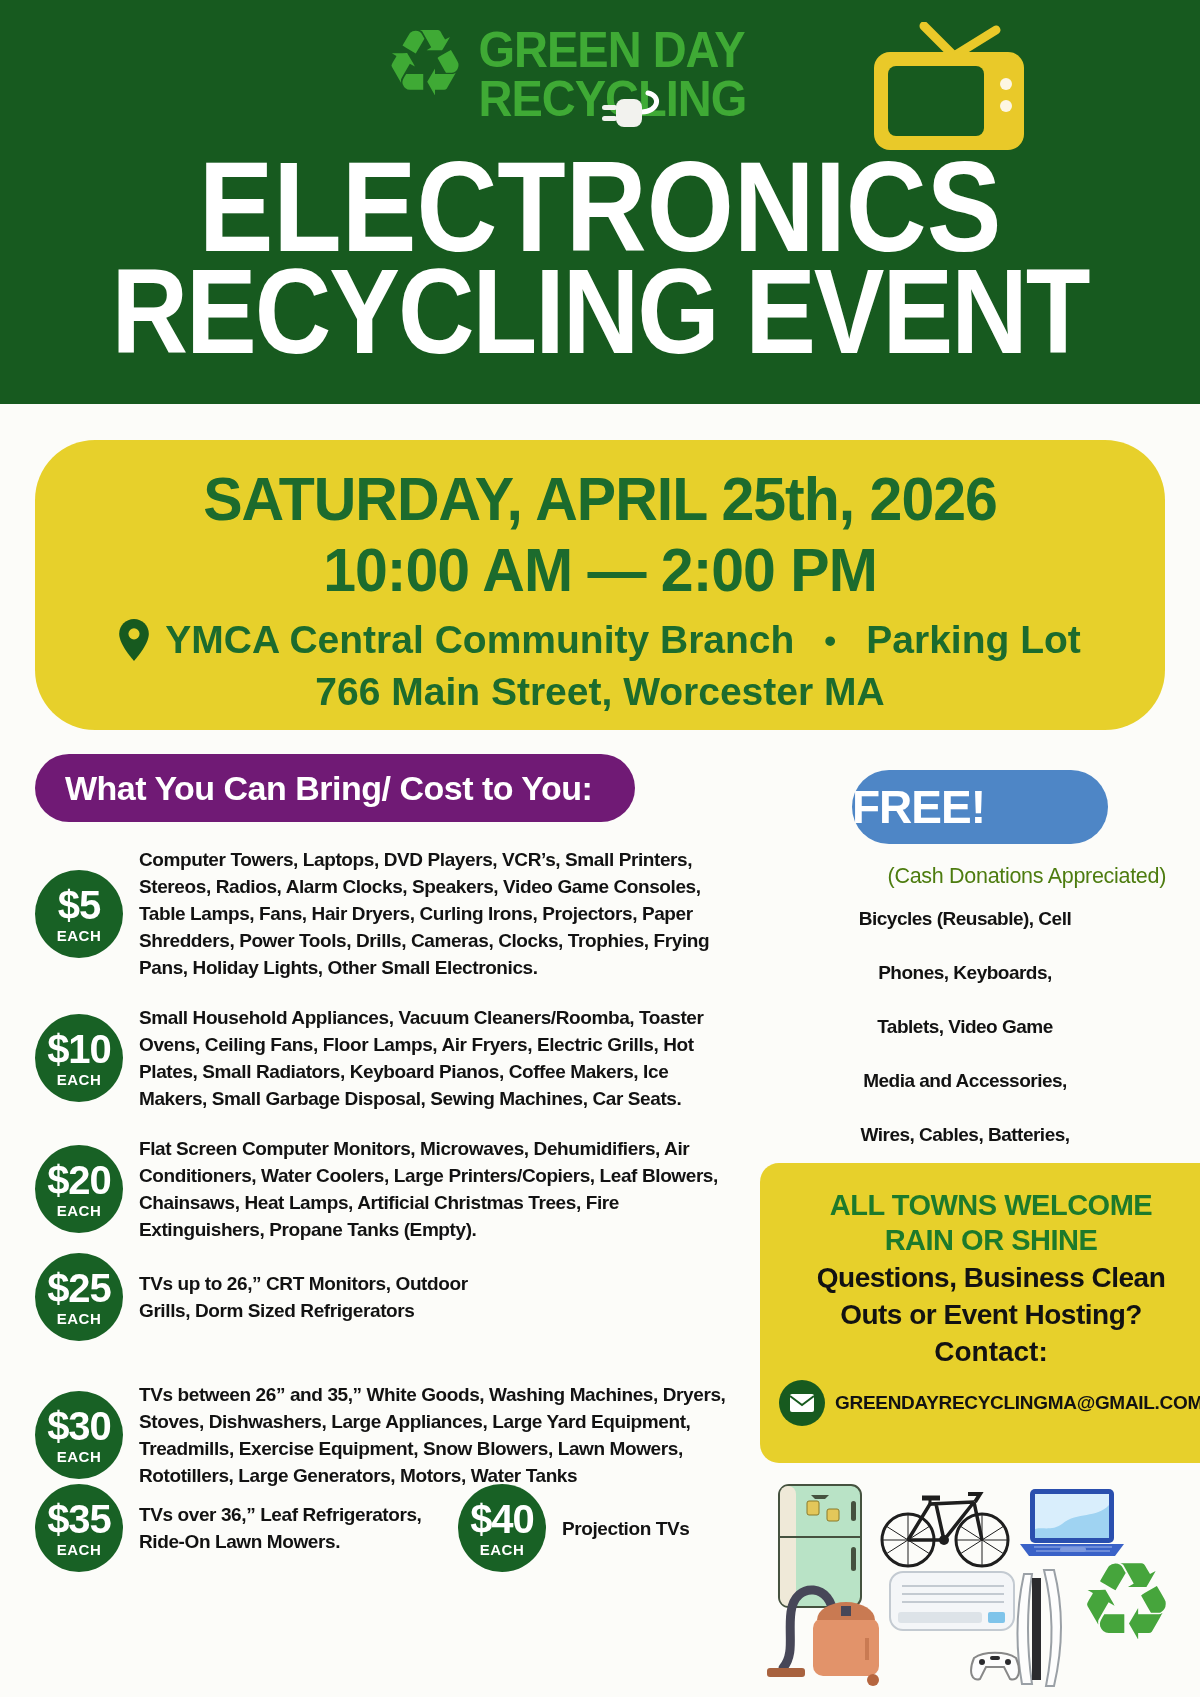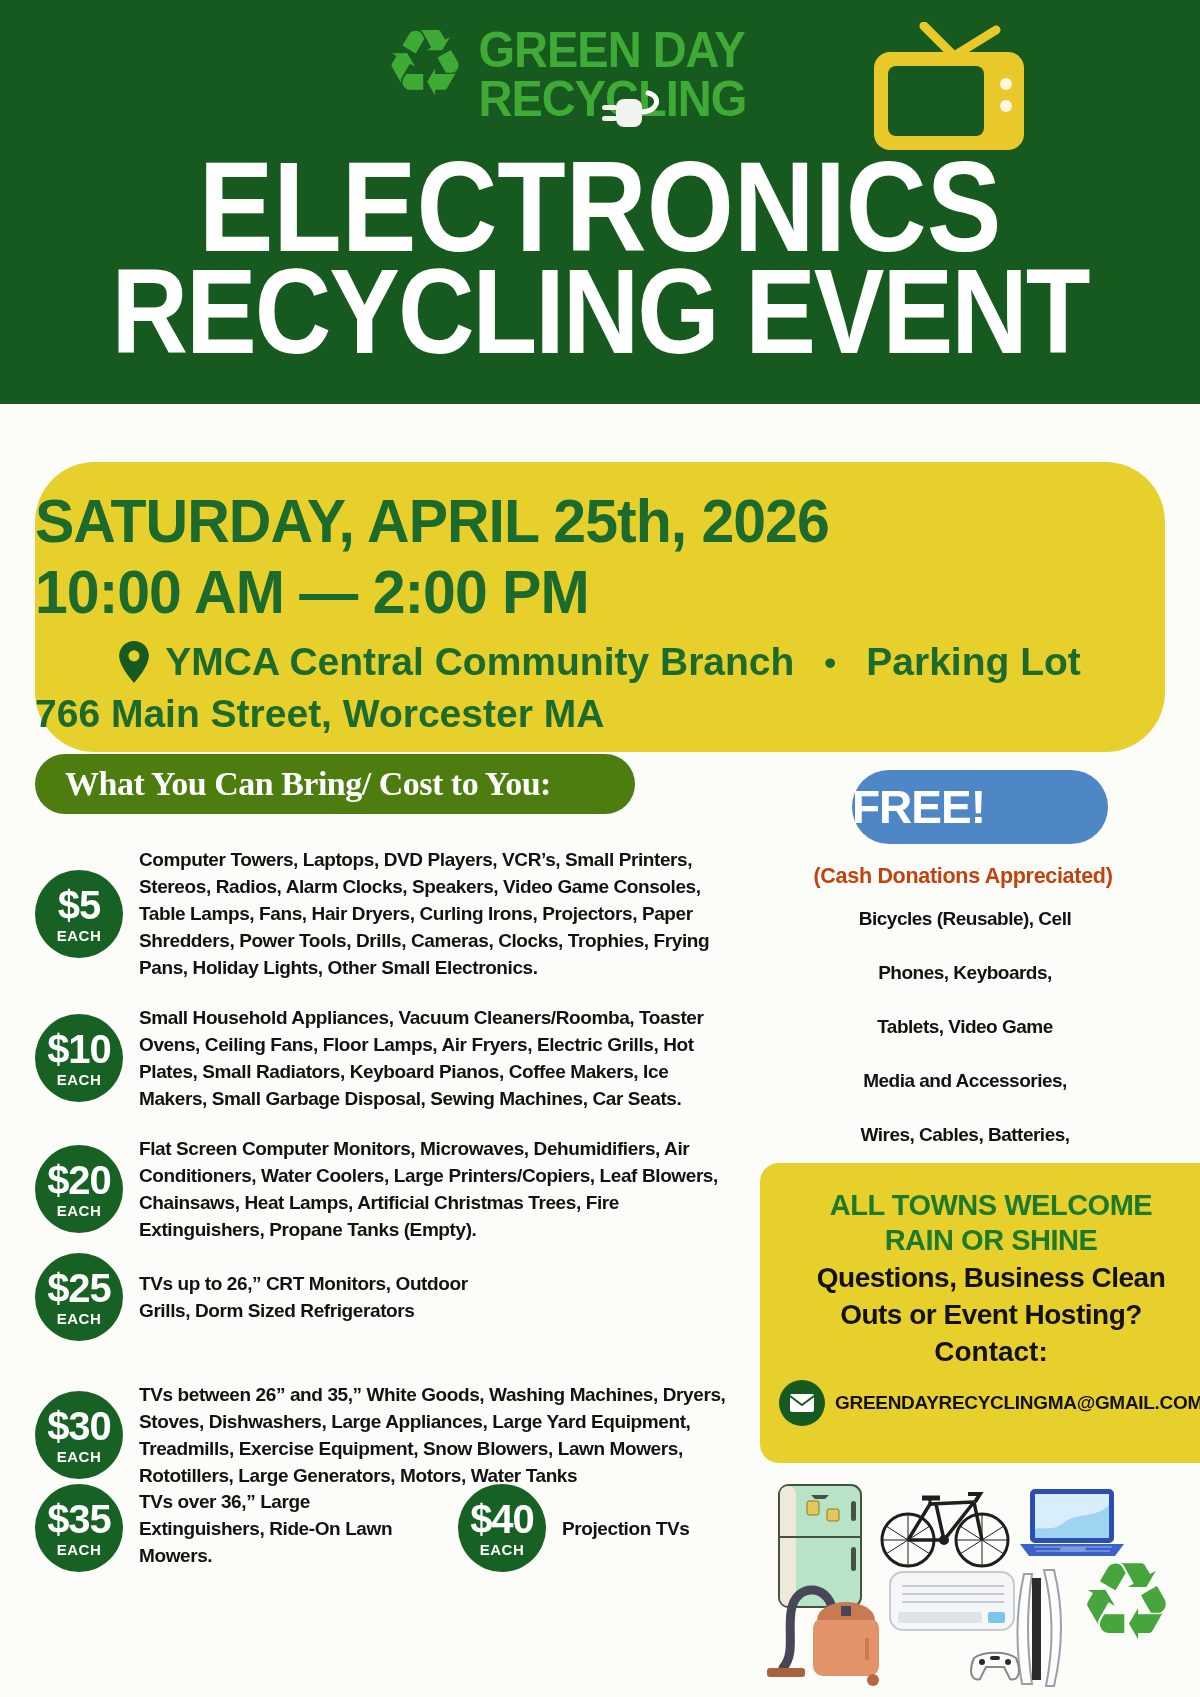--- a/index.html
+++ b/index.html
@@ -15,34 +15,34 @@
                 transform:scaleY(1.06); transform-origin:top left; margin-top:8px; }
   .plug { position:absolute; left:598px; top:88px; }
   .tv { position:absolute; left:866px; top:22px; }
   .title-line { position:absolute; left:0; width:1200px; text-align:center; color:#ffffff;
                 font-weight:bold; line-height:1; transform:scaleY(1.14); transform-origin:top center; }
   .title-1 { top:144px; font-size:112px; letter-spacing:0px; }
   .title-2 { top:250px; font-size:106px; letter-spacing:-2px; }
 
   
   .banner { position:absolute; left:35px; top:440px; width:1130px; height:290px; background:#e7d02b;
-            border-radius:60px; text-align:left; color:#1c6b2d;margin-top:22px; }
+            border-radius:60px; text-align:center; color:#1c6b2d; }
   .banner .date { padding-top:24px; font-size:59px; font-weight:bold; letter-spacing:-1px;
                   transform:scaleY(1.05); }
   .banner .time { margin-top:4px; font-size:59px; font-weight:bold; letter-spacing:-1px;
                   transform:scaleY(1.05); }
   .venue-row { margin-top:14px; display:flex; justify-content:center; align-items:center; gap:16px;
                font-size:39px; font-weight:bold; }
   .venue-row .bullet { margin:0 14px; font-size:34px; }
   .banner .address { margin-top:8px; font-size:39px; font-weight:bold; }
 
   
-  .heading-pill { position:absolute; left:35px; top:754px; width:600px; height:60px; background:#4d7c0f;
+  .heading-pill { position:absolute; left:35px; top:754px; width:600px; height:68px; background:#701a75;
                   border-radius:38px; display:flex; align-items:center; padding-left:30px;
-                  color:#ffffff; font-size:34px; font-weight:bold; letter-spacing:-0.5px;font-family:Liberation Serif, serif; }
+                  color:#ffffff; font-size:34px; font-weight:bold; letter-spacing:-0.5px; }
   .tier-row { position:absolute; left:35px; display:flex; align-items:center; }
   .price-badge { width:88px; height:88px; min-width:88px; background:#186125; border-radius:50%;
                  color:#ffffff; display:flex; flex-direction:column; align-items:center;
                  justify-content:center; margin-right:16px; }
   .price-badge .price { font-size:40px; font-weight:bold; line-height:1; letter-spacing:-1px; }
   .price-badge .each  { font-size:15px; font-weight:bold; line-height:1; margin-top:3px; letter-spacing:0.5px; }
   .items { width:590px; font-size:19px; font-weight:bold; color:#121212; line-height:27px; letter-spacing:-0.4px; }
   .items-narrow { width:340px; }
   .items-35 { width:295px; }
   .items-40 { width:130px; margin-left:16px; }
@@ -54,22 +54,22 @@
   .row-30 { top:1381px; }
   .row-35 { top:1484px; }
   .cash-pill { position:absolute; left:40px; top:1604px; width:650px; height:72px; background:#e7d02b;
                border-radius:37px; display:flex; align-items:center; justify-content:center;
                color:#1c6b2d; font-size:27px; font-weight:bold; letter-spacing:-0.5px; }
 
   
   .free-badge { position:absolute; left:852px; top:770px; width:256px; height:74px; background:#4e86c6;
                 border-radius:37px; display:flex; align-items:center; justify-content:flex-start;
                 color:#ffffff; font-size:46px; font-weight:bold; letter-spacing:-1px; }
-  .free-note { position:absolute; left:760px; top:864px; width:406px; text-align:center;
-               font-size:21.5px; font-weight:bold; color:#c2410c; letter-spacing:-0.3px; }
+  .free-note { position:absolute; left:760px; top:864px; width:406px; text-align:right;
+               font-size:21.5px; font-weight:normal; color:#4d7c0f; letter-spacing:-0.3px; }
   .free-items { position:absolute; left:770px; top:892px; width:390px; text-align:center;
                 font-size:19px; font-weight:bold; color:#121212; line-height:54px;
                 letter-spacing:-0.5px; white-space:pre-line; }
 
   
   .contact-box { position:absolute; left:760px; top:1163px; width:462px; height:300px; background:#e7d02b;
                  border-radius:19px; text-align:center; }
   .contact-box .towns { margin-top:26px; font-size:29px; font-weight:bold; color:#1d7a2b; letter-spacing:-0.5px; }
   .contact-box .rain  { margin-top:2px; font-size:29px; font-weight:bold; color:#1d7a2b; letter-spacing:-0.5px; }
   .contact-box .question { margin-top:2px; font-size:28px; font-weight:bold; color:#121212;
@@ -179,21 +179,21 @@
       <span class="each">EACH</span>
     </div>
     <p class="items">TVs between 26” and 35,” White Goods, Washing Machines, Dryers, Stoves, Dishwashers, Large Appliances, Large Yard Equipment, Treadmills, Exercise Equipment, Snow Blowers, Lawn Mowers, Rototillers, Large Generators, Motors, Water Tanks</p>
   </div>
 
   <div class="tier-row row-35">
     <div class="price-badge">
       <span class="price">$35</span>
       <span class="each">EACH</span>
     </div>
-    <p class="items items-35">TVs over 36,” Large Extinguishers, Ride-On Lawn Mowers.</p>
+    <p class="items items-35">TVs over 36,” Leaf Refrigerators, Ride-On Lawn Mowers.</p>
     <div class="price-badge badge-40">
       <span class="price">$40</span>
       <span class="each">EACH</span>
     </div>
     <p class="items items-40">Projection TVs</p>
   </div>
 
 
   <div class="free-badge">
     <span>FREE!</span>

